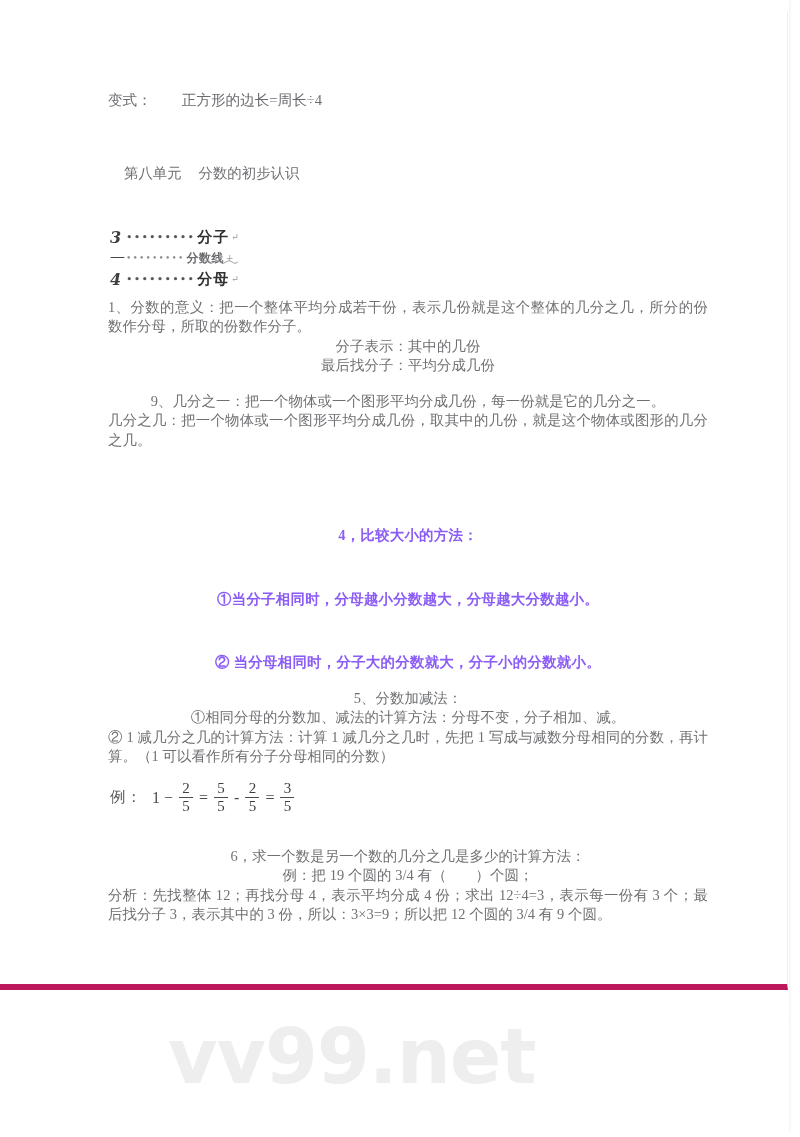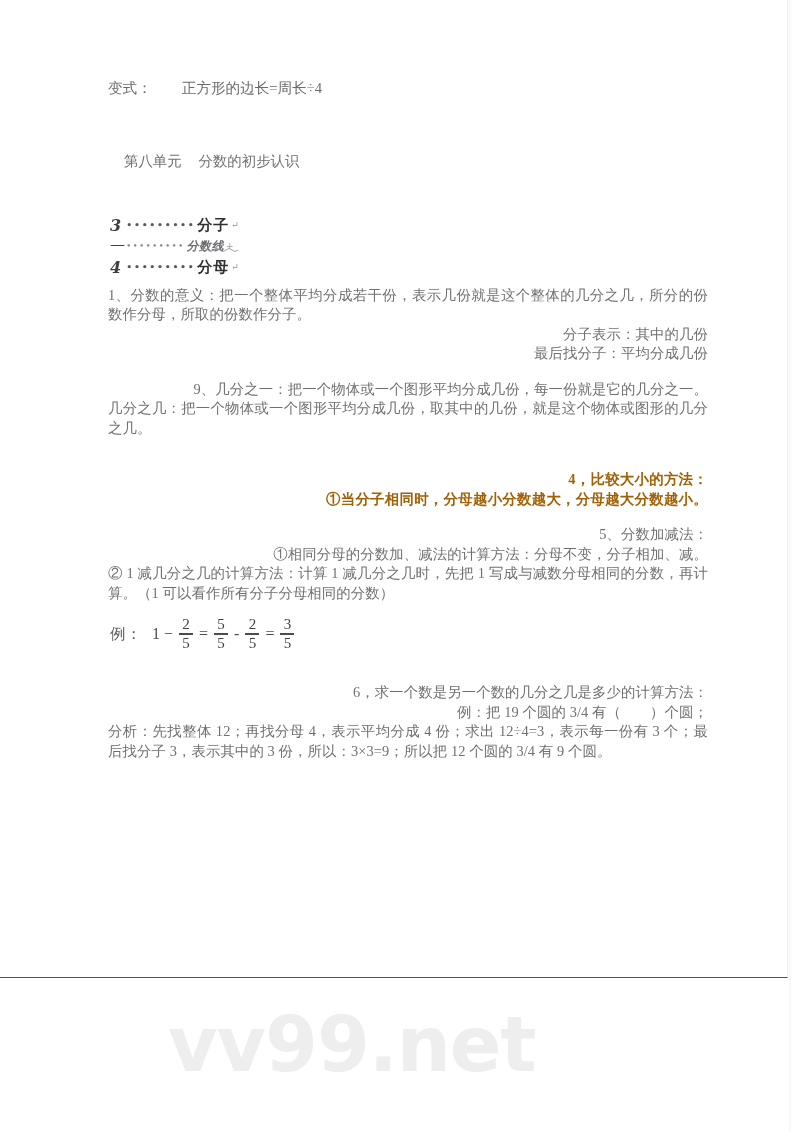--- a/index.html
+++ b/index.html
@@ -12,26 +12,26 @@
     height: 1137px;
     position: relative;
     overflow: hidden;
     font-family: "Liberation Serif", "DejaVu Serif", serif;
   }
 
   
   #page-sheet {
     position: absolute;
     left: 0;
-    top: 0;
+    top: 12px;
     width: 788px;
     height: 978px;
     background: #ffffff;
     border-right: 1px solid #ededee;
-    border-bottom: 1px solid #be185d;
+    border-bottom: 6px solid #be185d;
     box-sizing: border-box;
   }
   #page-edge-shadow {
     position: absolute;
     left: 789px;
     top: 0;
     width: 3px;
     height: 1131px;
     background: linear-gradient(to right, #f4f4f5, #ffffff);
   }
@@ -46,21 +46,21 @@
 
   .para {
     color: #6f7073;
     font-size: 14.4px;
     line-height: 19.5px;
     letter-spacing: 0.1px;
     margin: 0;
     text-align: justify;
     text-justify: inter-ideograph;
   }
-  .para.tight { text-align: right; }
+  .para.tight { text-align: center; }
 
   .gap-lg { height: 38px; }
   .gap-md { height: 27px; }
   .gap-sm { height: 16px; }
   .gap-xs { height: 9px; }
 
   
   .unit-heading {
     color: #6f7073;
     font-size: 14.4px;
@@ -73,23 +73,24 @@
   .variant-line {
     color: #6a6b6f;
     font-size: 14.6px;
     line-height: 20px;
     margin: 0;
   }
   .variant-line .spacer { display: inline-block; width: 30px; }
 
   
   .para.red {
-    color: #a16207;
+    color: #8b5cf6;
     font-weight: bold;
     letter-spacing: 0.3px;
+    margin-top: 44px;
   }
 
   
   #fraction-figure {
     position: relative;
     width: 150px;
     height: 62px;
     margin: 0 0 0 2px;
     color: #4a4a4d;
     font-family: "DejaVu Serif", serif;
@@ -130,21 +131,20 @@
     font-size: 15px;
     font-weight: bold;
     color: #303033;
     letter-spacing: 1px;
     text-align: right;
   }
   #fraction-figure .fig-label.small {
     font-size: 12px;
     color: #6c6c70;
     letter-spacing: 0.5px;
-    font-style: italic;
   }
   #fraction-figure .fig-pilcrow {
     font-size: 9px;
     color: #9a9a9e;
     margin-left: 2px;
   }
   #fraction-figure .squiggle {
     position: absolute;
     left: 92px;
     top: 32px;
@@ -267,20 +267,21 @@
     <p class="para tight">9、几分之一：把一个物体或一个图形平均分成几份，每一份就是它的几分之一。</p>
     <p class="para">几分之几：把一个物体或一个图形平均分成几份，取其中的几份，就是这个物体或图形的几分之几。</p>
 
     <div class="gap-sm"></div>
 
 
     <div class="gap-sm"></div>
 
     <p class="para red tight">4，比较大小的方法：</p>
     <p class="para red tight">①当分子相同时，分母越小分数越大，分母越大分数越小。</p>
+    <p class="para red tight">② 当分母相同时，分子大的分数就大，分子小的分数就小。</p>
 
     <div class="gap-sm"></div>
 
     <p class="para tight">5、分数加减法：</p>
     <p class="para tight">①相同分母的分数加、减法的计算方法：分母不变，分子相加、减。</p>
     <p class="para">② 1 减几分之几的计算方法：计算 1 减几分之几时，先把 1 写成与减数分母相同的分数，再计算。（1 可以看作所有分子分母相同的分数）</p>
 
     <div class="gap-xs"></div>
 
     <div id="math-example">

